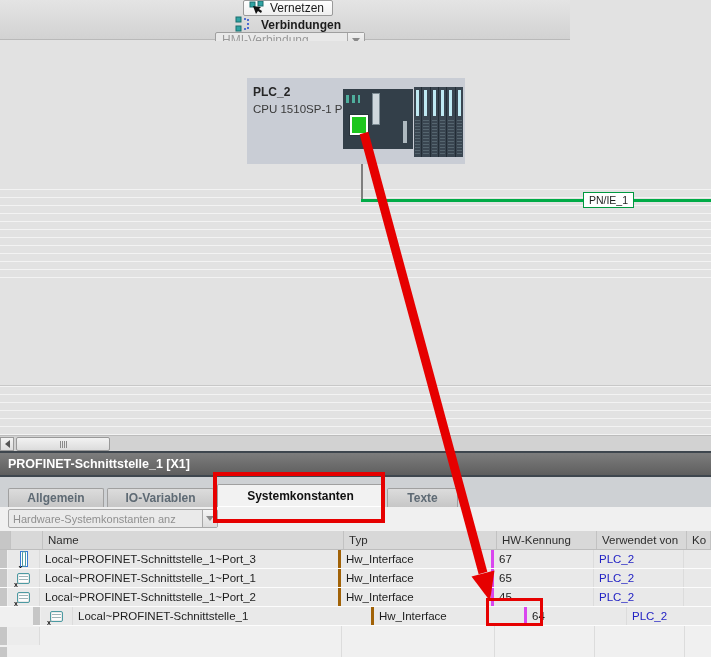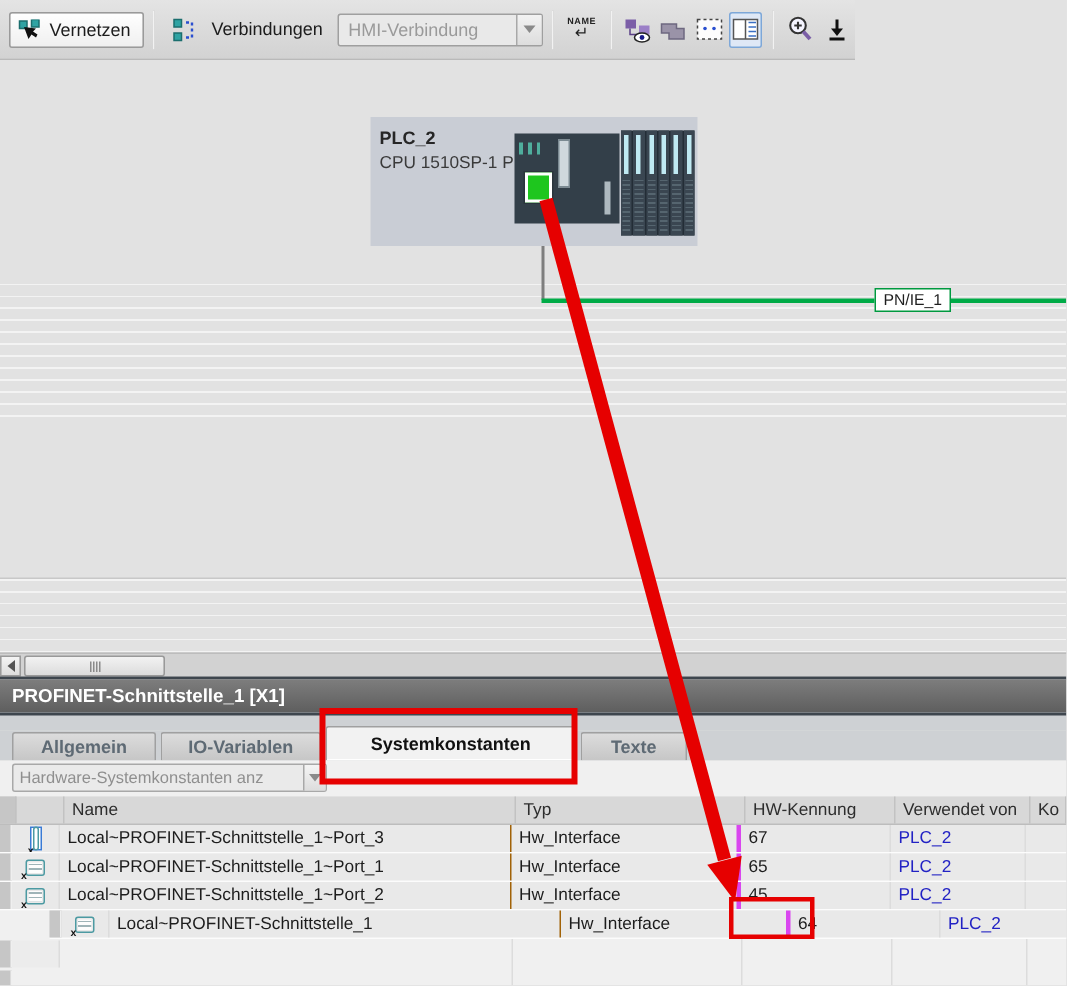--- a/index.html
+++ b/index.html
@@ -1,24 +1,24 @@
 <!DOCTYPE html>
 <html><head>
 <meta charset="utf-8">
 <style>
   html,body{margin:0;padding:0;background:#e3e3e3;}
   *{box-sizing:border-box;}
   body{font-family:"Liberation Sans","DejaVu Sans",sans-serif;}
   .app{position:relative;width:711px;height:657px;overflow:hidden;background:#e2e2e2;}
 
   
-  .toolbar{position:absolute;left:0;top:0;width:570px;height:40px;background:linear-gradient(#e4e4e4,#d2d2d2);border-bottom:1px solid #b9b9b9;display:flex;align-items:center;padding-left:6px;}
+  .toolbar{position:absolute;left:0;top:0;width:570px;height:40px;background:linear-gradient(#e4e4e4,#d2d2d2);border-bottom:1px solid #b9b9b9;display:flex;align-items:center;padding-left:6px;flex-direction:column;}
   .tsep{width:1px;height:26px;background:#aeaeae;border-right:1px solid #f2f2f2;margin:0 6px;}
   .tbtn{display:flex;align-items:center;gap:5px;height:24px;padding:0 8px 0 5px;background:linear-gradient(#ffffff,#efefef);border:1px solid #9a9a9a;border-radius:2px;font-size:12px;color:#1c1c1c;cursor:pointer;}
-  .tlabel{display:flex;align-items:flex-start;gap:10px;font-size:12px;color:#1c1c1c;padding:0 6px;}
+  .tlabel{display:flex;align-items:flex-end;gap:10px;font-size:12px;color:#1c1c1c;padding:0 6px;font-weight:bold;}
   .combo{display:flex;align-items:center;height:22px;width:150px;background:#e9e9e9;border:1px solid #9f9f9f;border-radius:2px;margin-left:4px;}
   .combo .cval{flex:1;font-size:12px;color:#9a9a9a;padding:0 6px;white-space:nowrap;overflow:hidden;}
   .combo .cbtn{width:17px;align-self:stretch;border-left:1px solid #a8a8a8;background:linear-gradient(#f2f2f2,#ddd);display:flex;align-items:center;justify-content:center;}
   .arrow-down{width:0;height:0;border-left:4px solid transparent;border-right:4px solid transparent;border-top:5px solid #8a8a8a;}
   .ticon{width:24px;height:24px;display:flex;align-items:center;justify-content:center;margin:0 1px;cursor:pointer;}
   .ticon.active{background:#dfe8f6;border:1px solid #7da7d8;border-radius:2px;}
   .nameicon{display:flex;flex-direction:column;align-items:center;width:28px;cursor:pointer;}
   .nameicon .nm{font-size:6px;font-weight:bold;color:#222;letter-spacing:.4px;}
   .nameicon .ret{font-size:11px;line-height:9px;color:#222;}
 
@@ -64,21 +64,21 @@
   .filter-combo .cbtn{width:15px;align-self:stretch;border-left:1px solid #a8a8a8;background:linear-gradient(#f4f4f4,#ddd);display:flex;align-items:center;justify-content:center;}
 
   
   .table{position:absolute;left:0;top:531px;width:711px;height:126px;background:#f0f0f0;font-size:11.5px;}
   .thead{position:absolute;left:0;top:0;width:711px;height:19px;display:flex;background:#d8d8d8;border-bottom:1px solid #bdbdbd;color:#2d2d2d;}
   .thead .cell{border-right:1px solid #c2c2c2;display:flex;align-items:center;padding:0 5px;}
   .trow{position:absolute;left:0;width:711px;height:19px;display:flex;background:#e9e9e9;border-bottom:1px solid #fcfcfc;color:#1d1d1d;}
   .cell{overflow:hidden;white-space:nowrap;display:flex;align-items:center;padding:0 5px;}
   .c-gut{width:8px;padding:0;background:#c6c6c6;border-right:1px solid #efefef;}
   .c-ico{width:32px;justify-content:center;padding:0;border-right:1px solid #dcdcdc;}
-  .c-name{width:301px;border-right:1px solid #a16207;}
+  .c-name{width:301px;border-right:3px solid #a16207;}
   .c-typ{width:153px;border-right:3px solid #d946ef;}
   .c-hw{width:100px;border-right:1px solid #dcdcdc;}
   .c-used{width:90px;border-right:1px solid #dcdcdc;}
   .c-ko{flex:1;border-right:none;}
   .link{color:#2222c4;cursor:pointer;}
   .tagicon{position:relative;width:13px;height:11px;background:#fdfdfd;border:1px solid #4c9aa2;border-radius:2px;background-image:repeating-linear-gradient(to bottom,transparent 0 2px,#9fb4b8 2px 3px);background-clip:content-box;padding:1px;}
   .tagicon::after{content:"x";position:absolute;left:-4px;bottom:-5px;font-size:7px;color:#111;font-weight:bold;}
   .icofocus{border:1px solid #3a7bd5;background:#fff;padding:1px;}
   .empty-strip{position:absolute;left:0;width:711px;height:19px;display:flex;}
   .vline{position:absolute;top:95px;bottom:0;width:1px;background:#dcdcdc;}

